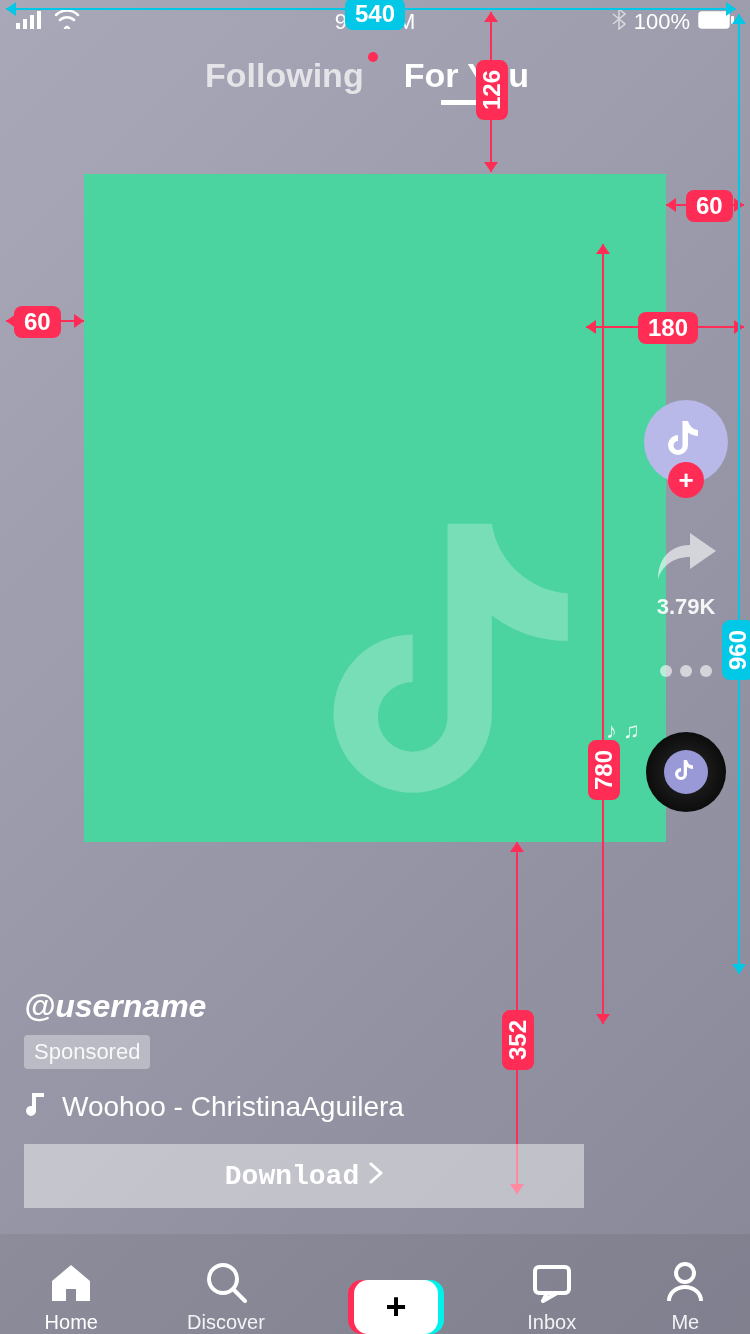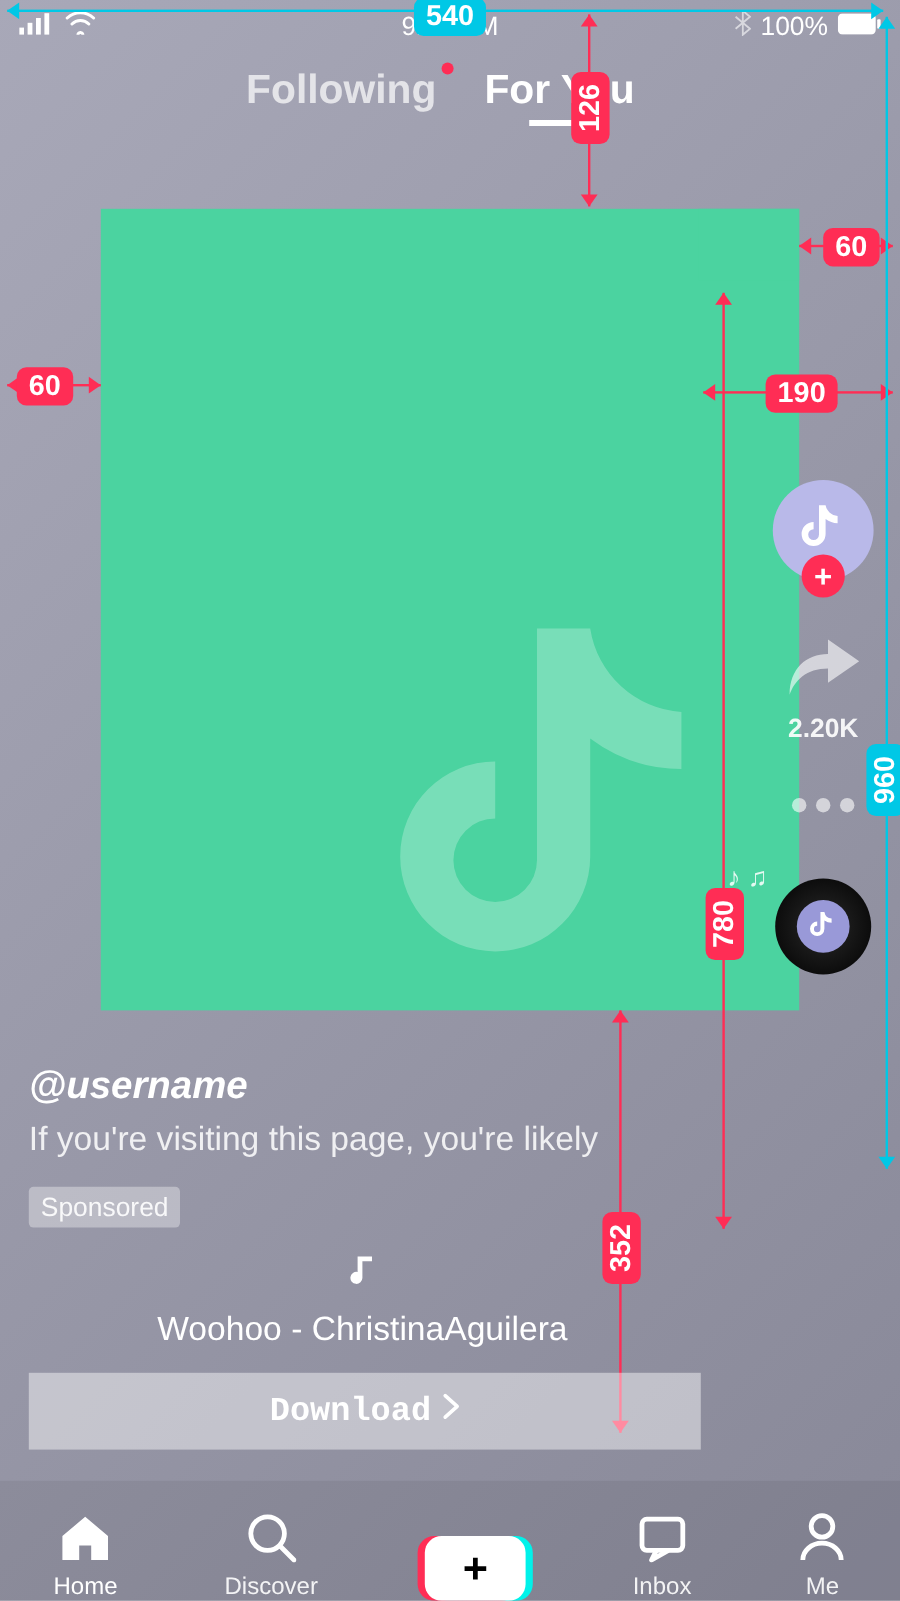--- a/index.html
+++ b/index.html
@@ -226,23 +226,22 @@
 .username { font-size: 32px; font-weight: 700; margin-bottom: 10px; font-style: italic; }
 .caption-text { font-size: 28px; color: rgba(255,255,255,0.85); margin-bottom: 12px; }
 .sponsored {
   display: inline-block;
   background: rgba(255,255,255,0.35);
   color: rgba(255,255,255,0.9);
   font-size: 22px;
   padding: 4px 10px;
   border-radius: 4px;
   margin-bottom: 20px;
-  margin-top: 12px;
-}
-.sound-row { display: flex; align-items: center; gap: 14px; font-size: 28px; flex-direction: column; }
+}
+.sound-row { display: flex; align-items: center; gap: 14px; font-size: 28px; }
 
 .cta-button {
   position: absolute;
   left: 24px;
   bottom: 126px;
   width: 560px;
   height: 64px;
   background: rgba(255,255,255,0.45);
   display: flex;
   align-items: center;
@@ -344,21 +343,21 @@
 <div class="ruler-v" style="top:12px; left:490px; height:160px;"></div>
 <div class="dim-label vert" style="top:60px; left:476px;">126</div>
 
 <div class="ruler-h" style="top:320px; left:6px; width:78px;"></div>
 <div class="dim-label" style="top:306px; left:14px;">60</div>
 
 <div class="ruler-h" style="top:204px; left:666px; width:78px;"></div>
 <div class="dim-label" style="top:190px; left:686px;">60</div>
 
 <div class="ruler-h" style="top:326px; left:586px; width:158px;"></div>
-<div class="dim-label" style="top:312px; left:638px;">190</div>
+<div class="dim-label" style="top:312px; left:638px;">180</div>
 
 <div class="ruler-v" style="top:244px; left:602px; height:780px;"></div>
 <div class="dim-label vert" style="top:740px; left:588px;">780</div>
 
 <div class="ruler-cyan-v" style="top:14px; left:738px; height:960px;"></div>
 <div class="dim-label cyan vert" style="top:620px; left:722px;">960</div>
 
 <div class="ruler-v" style="top:842px; left:516px; height:352px;"></div>
 <div class="dim-label vert" style="top:1010px; left:502px;">352</div>
 
@@ -370,21 +369,21 @@
         </svg>
       <div class="avatar-plus">+</div>
     </div>
   </div>
   <div class="rail-item">
     <div class="rail-icon">
       <svg width="64" height="56" viewBox="0 0 64 56">
           <path d="M36 6 L62 24 L36 42 V30 C18 30 8 40 4 52 C4 30 18 18 36 18 Z" fill="rgba(255,255,255,0.6)"></path>
         </svg>
     </div>
-    <div class="rail-label">2.20K</div>
+    <div class="rail-label">3.79K</div>
   </div>
   <div class="rail-item" style="gap:0;">
     <div class="rail-icon" style="height:30px;">
       <svg width="54" height="14" viewBox="0 0 54 14">
           <circle cx="7" cy="7" r="6" fill="rgba(255,255,255,0.6)"></circle>
           <circle cx="27" cy="7" r="6" fill="rgba(255,255,255,0.6)"></circle>
           <circle cx="47" cy="7" r="6" fill="rgba(255,255,255,0.6)"></circle>
         </svg>
     </div>
   </div>
@@ -395,21 +394,20 @@
         <svg width="24" height="28" viewBox="0 0 24 28">
             <path d="M13 2 v14 a6 6 0 1 1 -6 -6 v3.5 a2.7 2.7 0 1 0 2.7 2.7 V2 h3.3 a6.5 6.5 0 0 0 6 5.4 v3.6 a10 10 0 0 1 -6 -2" fill="#fff"></path>
           </svg>
       </div>
     </div>
   </div>
 </div>
 
 <div class="caption-area">
   <div class="username">@username</div>
-  <div class="caption-text">If you're visiting this page, you're likely</div>
   <div class="sponsored">Sponsored</div>
   <div class="sound-row">
     <span>
       <svg width="24" height="28" viewBox="0 0 24 28">
           <path d="M8 4 h12 v4 h-8 v14 a5 5 0 1 1 -4 -5 Z" fill="#fff"></path>
         </svg>
     </span>
     <span>Woohoo - ChristinaAguilera</span>
   </div>
 </div>

